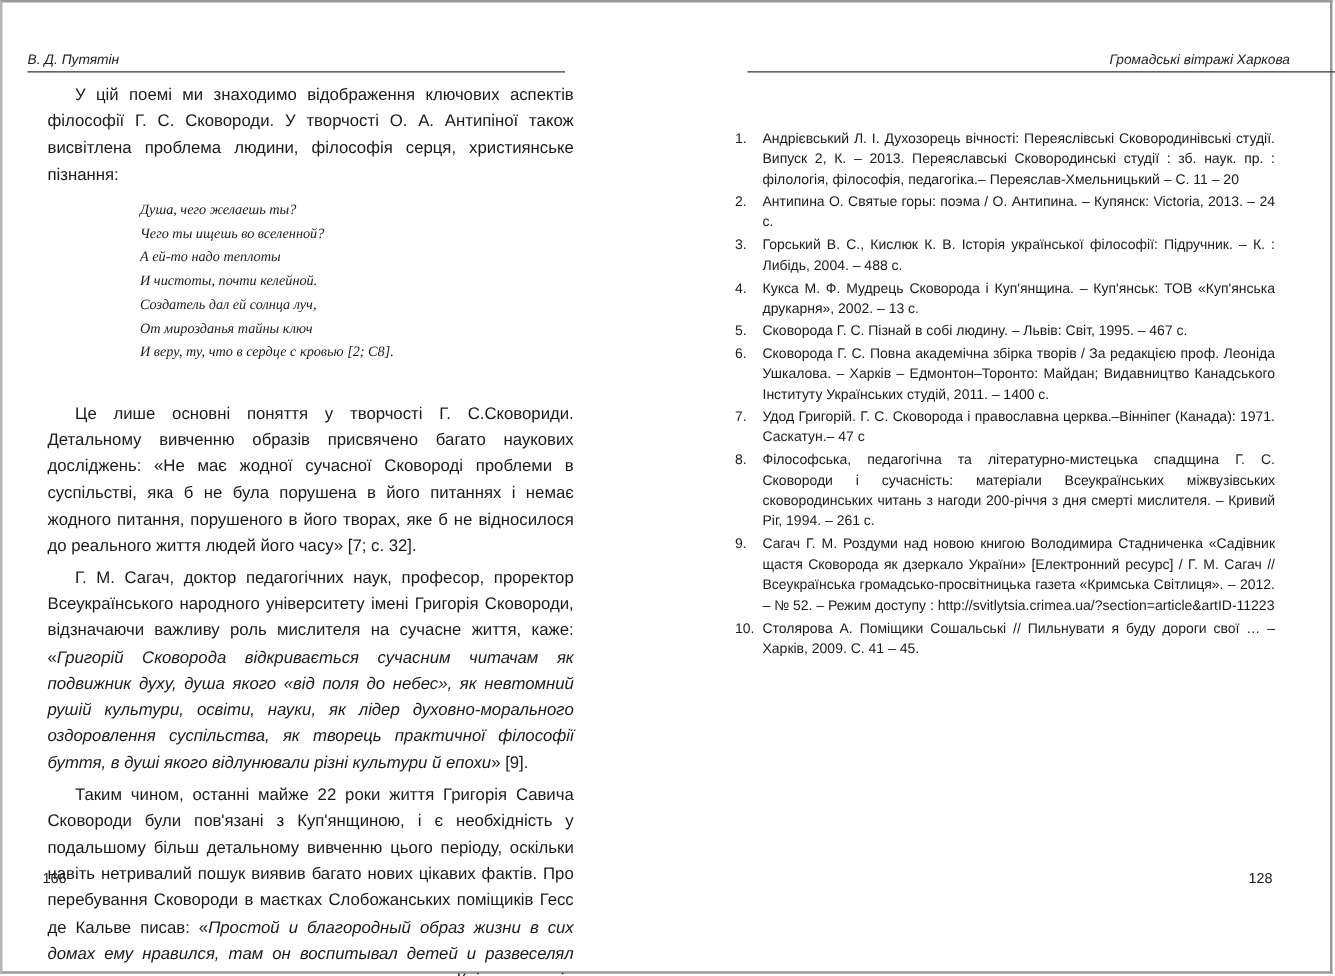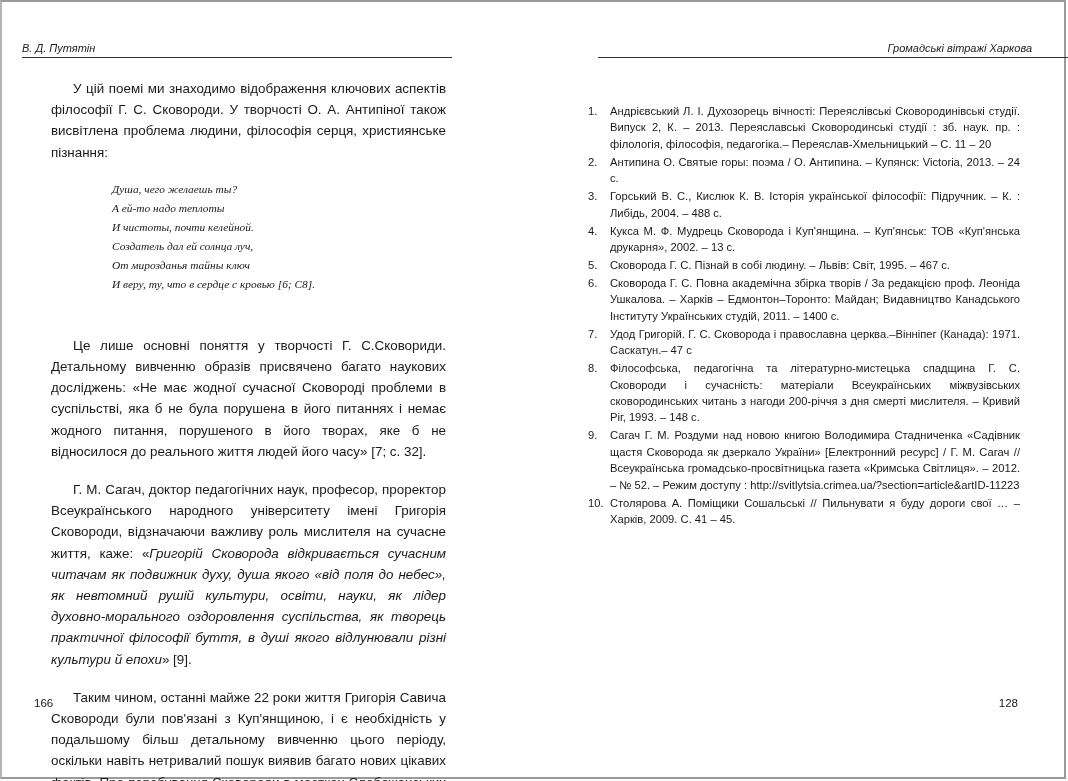--- a/index.html
+++ b/index.html
@@ -20,21 +20,21 @@
   .running-head {
     position: absolute; top: 42px; font-size: 11px; font-style: italic; color: #222;
   }
   .left .running-head { left: 22px; }
   .right .running-head { right: 36px; text-align: center; margin-left: 32px; }
   .head-rule { position: absolute; top: 57px; height: 1px; background: #333; }
   .left .head-rule { left: 22px; width: 430px; }
   .right .head-rule { left: 64px; width: 470px; }
 
   .body-left { position: absolute; left: 34px; top: 61px; width: 429px; font-size: 13.4px; line-height: 21.2px; }
-  .para { text-indent: 22px; text-align: justify; margin: 17px; }
+  .para { text-indent: 22px; text-align: justify; margin: 4px; }
   .poem { margin: 9px 0 0 78px; font-style: italic; font-size: 11.4px; line-height: 19px; }
   .poem div { white-space: nowrap; font-family: Liberation Serif, serif; }
   .gap { height: 24px; }
   .it { font-style: italic; }
 
   .bib-title {
     position: absolute; top: 64px; left: 64px; width: 470px; text-align: center;
     font-size: 13.5px; letter-spacing: 0.3px; font-variant: small-caps;
   }
   .bib { position: absolute; left: 54px; top: 103px; width: 432px; font-size: 11.2px; line-height: 16.4px; list-style: none; margin: 0; padding: 0; }
@@ -51,25 +51,26 @@
 <div class="frame"></div>
 
 <div class="page left">
   <div class="running-head">В. Д. Путятін</div>
   <div class="head-rule"></div>
 
   <div class="body-left">
     <p class="para">У цій поемі ми знаходимо відображення ключових аспектів філософії Г. С. Сковороди. У творчості О. А. Антипіної також висвітлена проблема людини, філософія серця, християнське пізнання:</p>
     <div class="poem">
       <div>Душа, чего желаешь ты?</div>
+      <div>Чего ты ищешь во вселенной?</div>
       <div>А ей-то надо теплоты</div>
       <div>И чистоты, почти келейной.</div>
       <div>Создатель дал ей солнца луч,</div>
       <div>От мирозданья тайны ключ</div>
-      <div>И веру, ту, что в сердце с кровью [6; С8].</div>
+      <div>И веру, ту, что в сердце с кровью [2; С8].</div>
     </div>
     <div class="gap"></div>
     <p class="para">Це лише основні поняття у творчості Г. С.Сковориди. Детальному вивченню образів присвячено багато наукових досліджень: «Не має жодної сучасної Сковороді проблеми в суспільстві, яка б не була порушена в його питаннях і немає жодного питання, порушеного в його творах, яке б не відносилося до реального життя людей його часу» [7; с. 32].</p>
     <p class="para"><span>Г. М. Сагач, доктор педагогічних наук, професор, проректор Всеукраїнського народного університету імені Григорія Сковороди, відзначаючи важливу роль мислителя на сучасне життя, каже: «</span><span class="it">Григорій Сковорода відкривається сучасним читачам як подвижник духу, душа якого «від поля до небес», як невтомний рушій культури, освіти, науки, як лідер духовно-морального оздоровлення суспільства, як творець практичної філософії буття, в душі якого відлунювали різні культури й епохи</span><span>» [9].</span></p>
     <p class="para"><span>Таким чином, останні майже 22 роки життя Григорія Савича Сковороди були пов'язані з Куп'янщиною, і є необхідність у подальшому більш детальному вивченню цього періоду, оскільки навіть нетривалий пошук виявив багато нових цікавих фактів. Про перебування Сковороди в маєтках Слобожанських поміщиків Гесс де Кальве писав: «</span><span class="it">Простой и благородный образ жизни в сих домах ему нравился, там он воспитывал детей и развеселял умными разговорами сих честных стариков</span><span>». Крім того, він навчав простий люд, за що і прославився навіки Народним вчителем.</span></p>
   </div>
 
   <div class="page-num">166</div>
 </div>
 
@@ -79,19 +80,19 @@
 
 
   <ol class="bib">
     <li><span class="num">1.</span><span>Андрієвський Л. І. Духозорець вічності: Переяслівські Сковородинівські студії. Випуск 2, К. – 2013. Переяславські Сковородинські студії : зб. наук. пр. : філологія, філософія, педагогіка.– Переяслав-Хмельницький – С. 11 – 20</span></li>
     <li><span class="num">2.</span><span>Антипина О. Святые горы: поэма / О. Антипина. – Купянск: Victoria, 2013. – 24 с.</span></li>
     <li><span class="num">3.</span><span>Горський В. С., Кислюк К. В. Історія української філософії: Підручник. – К. : Либідь, 2004. – 488 с.</span></li>
     <li><span class="num">4.</span><span>Кукса М. Ф. Мудрець Сковорода і Куп'янщина. – Куп'янськ: ТОВ «Куп'янська друкарня», 2002. – 13 с.</span></li>
     <li><span class="num">5.</span><span>Сковорода Г. С. Пізнай в собі людину. – Львів: Світ, 1995. – 467 с.</span></li>
     <li><span class="num">6.</span><span>Сковорода Г. С. Повна академічна збірка творів / За редакцією проф. Леоніда Ушкалова. – Харків – Едмонтон–Торонто: Майдан; Видавництво Канадського Інституту Українських студій, 2011. – 1400 с.</span></li>
     <li><span class="num">7.</span><span>Удод Григорій. Г. С. Сковорода і православна церква.–Вінніпег (Канада): 1971. Саскатун.– 47 с</span></li>
-    <li><span class="num">8.</span><span>Філософська, педагогічна та літературно-мистецька спадщина Г. С. Сковороди і сучасність: матеріали Всеукраїнських міжвузівських сковородинських читань з нагоди 200-річчя з дня смерті мислителя. – Кривий Ріг, 1993. – 148 с.</span></li>
+    <li><span class="num">8.</span><span>Філософська, педагогічна та літературно-мистецька спадщина Г. С. Сковороди і сучасність: матеріали Всеукраїнських міжвузівських сковородинських читань з нагоди 200-річчя з дня смерті мислителя. – Кривий Ріг, 1994. – 261 с.</span></li>
     <li><span class="num">9.</span><span>Сагач Г. М. Роздуми над новою книгою Володимира Стадниченка «Садівник щастя Сковорода як дзеркало України» [Електронний ресурс] / Г. М. Сагач // Всеукраїнська громадсько-просвітницька газета «Кримська Світлиця». – 2012. – № 52. – Режим доступу : http://svitlytsia.crimea.ua/?section=article&amp;artID-11223</span></li>
     <li><span class="num">10.</span><span>Столярова А. Поміщики Сошальські // Пильнувати я буду дороги свої … – Харків, 2009. С. 41 – 45.</span></li>
   </ol>
 
   <div class="page-num">128</div>
 </div>
 
 </body></html>

